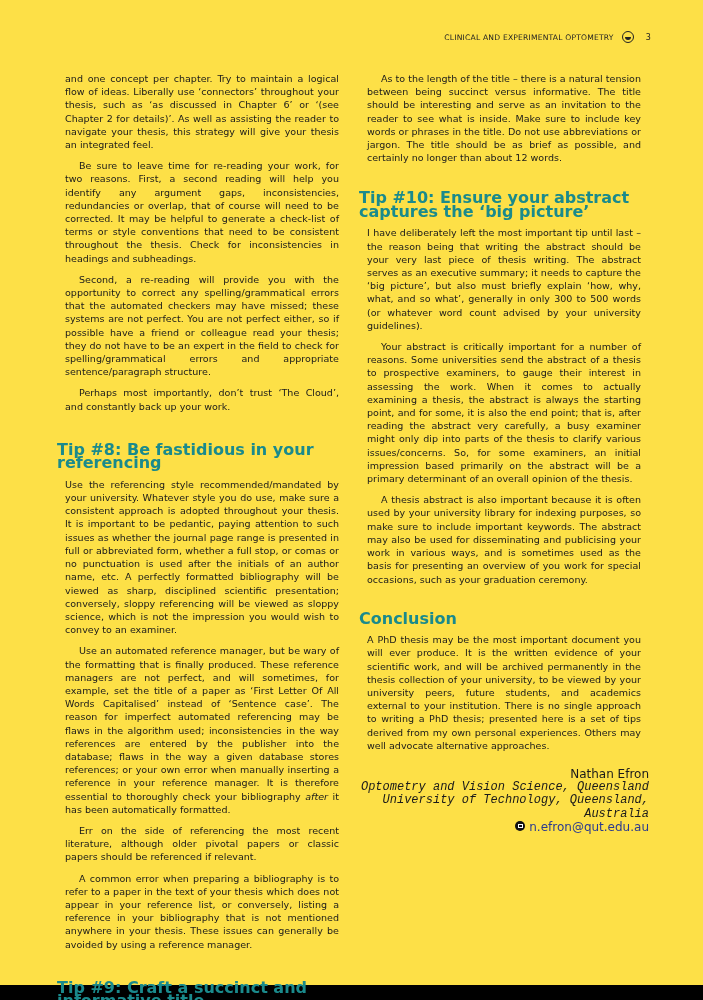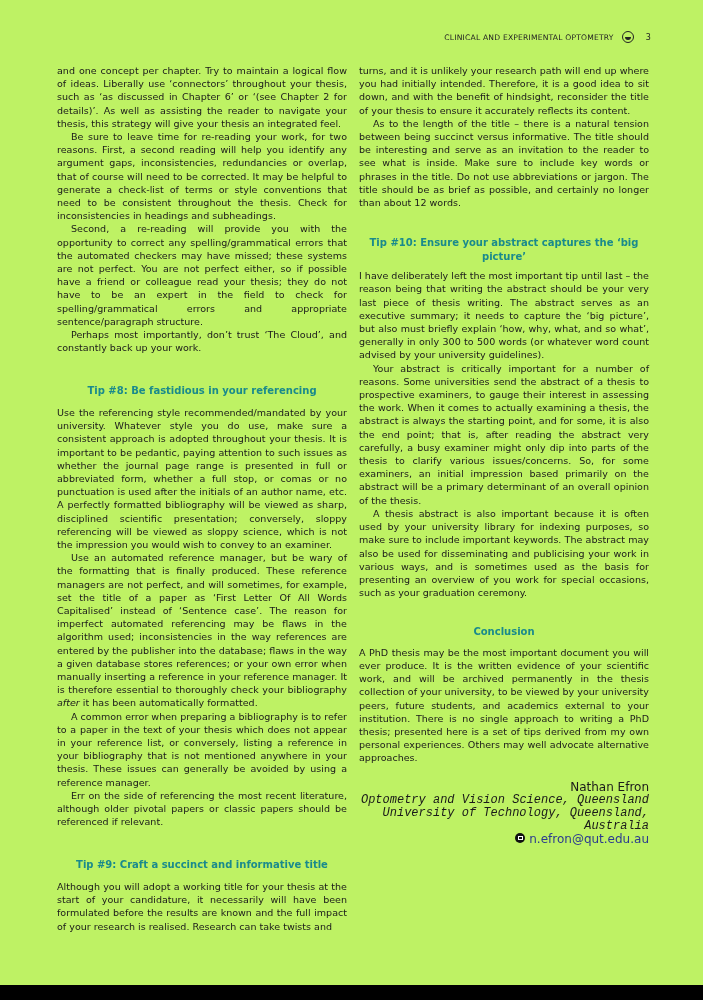--- a/index.html
+++ b/index.html
@@ -2,21 +2,21 @@
 <html><head>
 <meta charset="utf-8">
 <style>
   html, body { margin: 0; padding: 0; }
   body {
     width: 703px; height: 1000px; background: #000; overflow: hidden;
     font-family: "DejaVu Sans", sans-serif;
   }
   .page {
     position: absolute; left: 0; top: 0; width: 703px; height: 985px;
-    background: #bef264; color: #1a1a1a;
+    background: #fde047; color: #1a1a1a;
   }
   .running-head {
     position: absolute; top: 31px; right: 52px;
     display: flex; align-items: center; gap: 8px;
     font-size: 7.6px; letter-spacing: 0.2px; color: #222;
   }
   .journal-logo {
     width: 12px; height: 12px; border: 1px solid #222; border-radius: 50%;
     position: relative; box-sizing: border-box;
   }
@@ -25,25 +25,25 @@
     background: #222; border-radius: 0 0 3px 3px;
   }
   .page-num { font-size: 8px; margin-left: 4px; }
   .col {
     position: absolute; top: 64px; width: 290px;
     font-size: 9.55px; line-height: 13.2px; text-align: justify;
     hyphens: manual;
   }
   .col-left { left: 57px; }
   .col-right { left: 359px; }
-  .col p { margin: 0; text-indent: 0; }
+  .col p { margin: 8px; text-indent: 0; }
   .col p.indent { text-indent: 14px; }
   .col h2 {
-    margin: 0; color: #1a8a8c; font-size: 10px; line-height: 13.5px; font-weight: bold;
-    text-align: center;
+    margin: 0; color: #1a8a8c; font-size: 16px; line-height: 13.5px; font-weight: bold;
+    text-align: left;
   }
   .h-tip8 { margin-top: 30px !important; margin-bottom: 8px !important; }
   .h-tip9 { margin-top: 30px !important; margin-bottom: 8px !important; }
   .h-tip10 { margin-top: 27px !important; margin-bottom: 6px !important; }
   .h-concl { margin-top: 26px !important; margin-bottom: 7px !important; }
   em { font-style: italic; }
   .signature {
     margin-top: 16px; text-align: right; font-size: 12px; line-height: 13.2px;
   }
   .affil { font-style: italic; font-family: Liberation Mono, monospace; }
@@ -69,29 +69,28 @@
 
   <div class="col col-left">
     <p>and one concept per chapter. Try to maintain a logical flow of ideas. Liberally use ‘connectors’ throughout your thesis, such as ‘as discussed in Chapter 6’ or ‘(see Chapter 2 for details)’. As well as assisting the reader to navigate your thesis, this strategy will give your thesis an integrated feel.</p>
     <p class="indent">Be sure to leave time for re-reading your work, for two reasons. First, a second reading will help you identify any argument gaps, inconsistencies, redundancies or overlap, that of course will need to be corrected. It may be helpful to generate a check-list of terms or style conventions that need to be consistent throughout the thesis. Check for inconsis­tencies in headings and subheadings.</p>
     <p class="indent">Second, a re-reading will provide you with the opportunity to correct any spelling/grammatical errors that the auto­mated checkers may have missed; these systems are not perfect. You are not perfect either, so if possible have a friend or colleague read your thesis; they do not have to be an expert in the field to check for spelling/grammatical errors and appropriate sentence/paragraph structure.</p>
     <p class="indent">Perhaps most importantly, don’t trust ‘The Cloud’, and constantly back up your work.</p>
 
     <h2 class="h-tip8">Tip #8: Be fastidious in your referencing</h2>
     <p>Use the referencing style recommended/mandated by your university. Whatever style you do use, make sure a consistent approach is adopted throughout your thesis. It is important to be pedantic, paying attention to such issues as whether the journal page range is presented in full or abbreviated form, whether a full stop, or comas or no punctuation is used after the initials of an author name, etc. A perfectly formatted bibliography will be viewed as sharp, disciplined scientific presentation; conversely, sloppy referencing will be viewed as sloppy science, which is not the impression you would wish to convey to an examiner.</p>
     <p class="indent"><span>Use an automated reference manager, but be wary of the formatting that is finally produced. These reference managers are not perfect, and will sometimes, for example, set the title of a paper as ‘First Letter Of All Words Capitalised’ instead of ‘Sentence case’. The reason for imperfect automated referen­cing may be flaws in the algorithm used; inconsistencies in the way references are entered by the publisher into the database; flaws in the way a given database stores references; or your own error when manually inserting a reference in your refer­ence manager. It is therefore essential to thoroughly check your bibliography </span><em>after</em><span> it has been automatically formatted.</span></p>
+    <p class="indent">Err on the side of referencing the most recent literature, although older pivotal papers or classic papers should be referenced if relevant.</p>
     <p class="indent">A common error when preparing a bibliography is to refer to a paper in the text of your thesis which does not appear in your reference list, or conversely, listing a reference in your biblio­graphy that is not mentioned anywhere in your thesis. These issues can generally be avoided by using a reference manager.</p>
-    <p class="indent">Err on the side of referencing the most recent literature, although older pivotal papers or classic papers should be referenced if relevant.</p>
 
     <h2 class="h-tip9">Tip #9: Craft a succinct and informative title</h2>
     <p>Although you will adopt a working title for your thesis at the start of your candidature, it necessarily will have been formulated before the results are known and the full impact of your research is realised. Research can take twists and</p>
   </div>
 
   <div class="col col-right">
-    <p>turns, and it is unlikely your research path will end up where you had initially intended. Therefore, it is a good idea to sit down, and with the benefit of hindsight, recon­sider the title of your thesis to ensure it accurately reflects its content.</p>
     <p class="indent">As to the length of the title – there is a natural tension between being succinct versus informative. The title should be interesting and serve as an invitation to the reader to see what is inside. Make sure to include key words or phrases in the title. Do not use abbreviations or jargon. The title should be as brief as possible, and certainly no longer than about 12 words.</p>
 
     <h2 class="h-tip10">Tip #10: Ensure your abstract captures the ‘big picture’</h2>
     <p>I have deliberately left the most important tip until last – the reason being that writing the abstract should be your very last piece of thesis writing. The abstract serves as an executive summary; it needs to capture the ‘big picture’, but also must briefly explain ‘how, why, what, and so what’, generally in only 300 to 500 words (or whatever word count advised by your university guidelines).</p>
     <p class="indent">Your abstract is critically important for a number of reasons. Some universities send the abstract of a thesis to prospective examiners, to gauge their interest in assessing the work. When it comes to actually examining a thesis, the abstract is always the starting point, and for some, it is also the end point; that is, after reading the abstract very carefully, a busy examiner might only dip into parts of the thesis to clarify various issues/con­cerns. So, for some examiners, an initial impression based primarily on the abstract will be a primary determinant of an overall opinion of the thesis.</p>
     <p class="indent">A thesis abstract is also important because it is often used by your university library for indexing purposes, so make sure to include important keywords. The abstract may also be used for disseminating and publicising your work in various ways, and is sometimes used as the basis for presenting an over­view of you work for special occasions, such as your gradua­tion ceremony.</p>
 
     <h2 class="h-concl">Conclusion</h2>
     <p>A PhD thesis may be the most important document you will ever produce. It is the written evidence of your scien­tific work, and will be archived permanently in the thesis collection of your university, to be viewed by your univer­sity peers, future students, and academics external to your institution. There is no single approach to writing a PhD thesis; presented here is a set of tips derived from my own personal experiences. Others may well advocate alternative approaches.</p>
 

